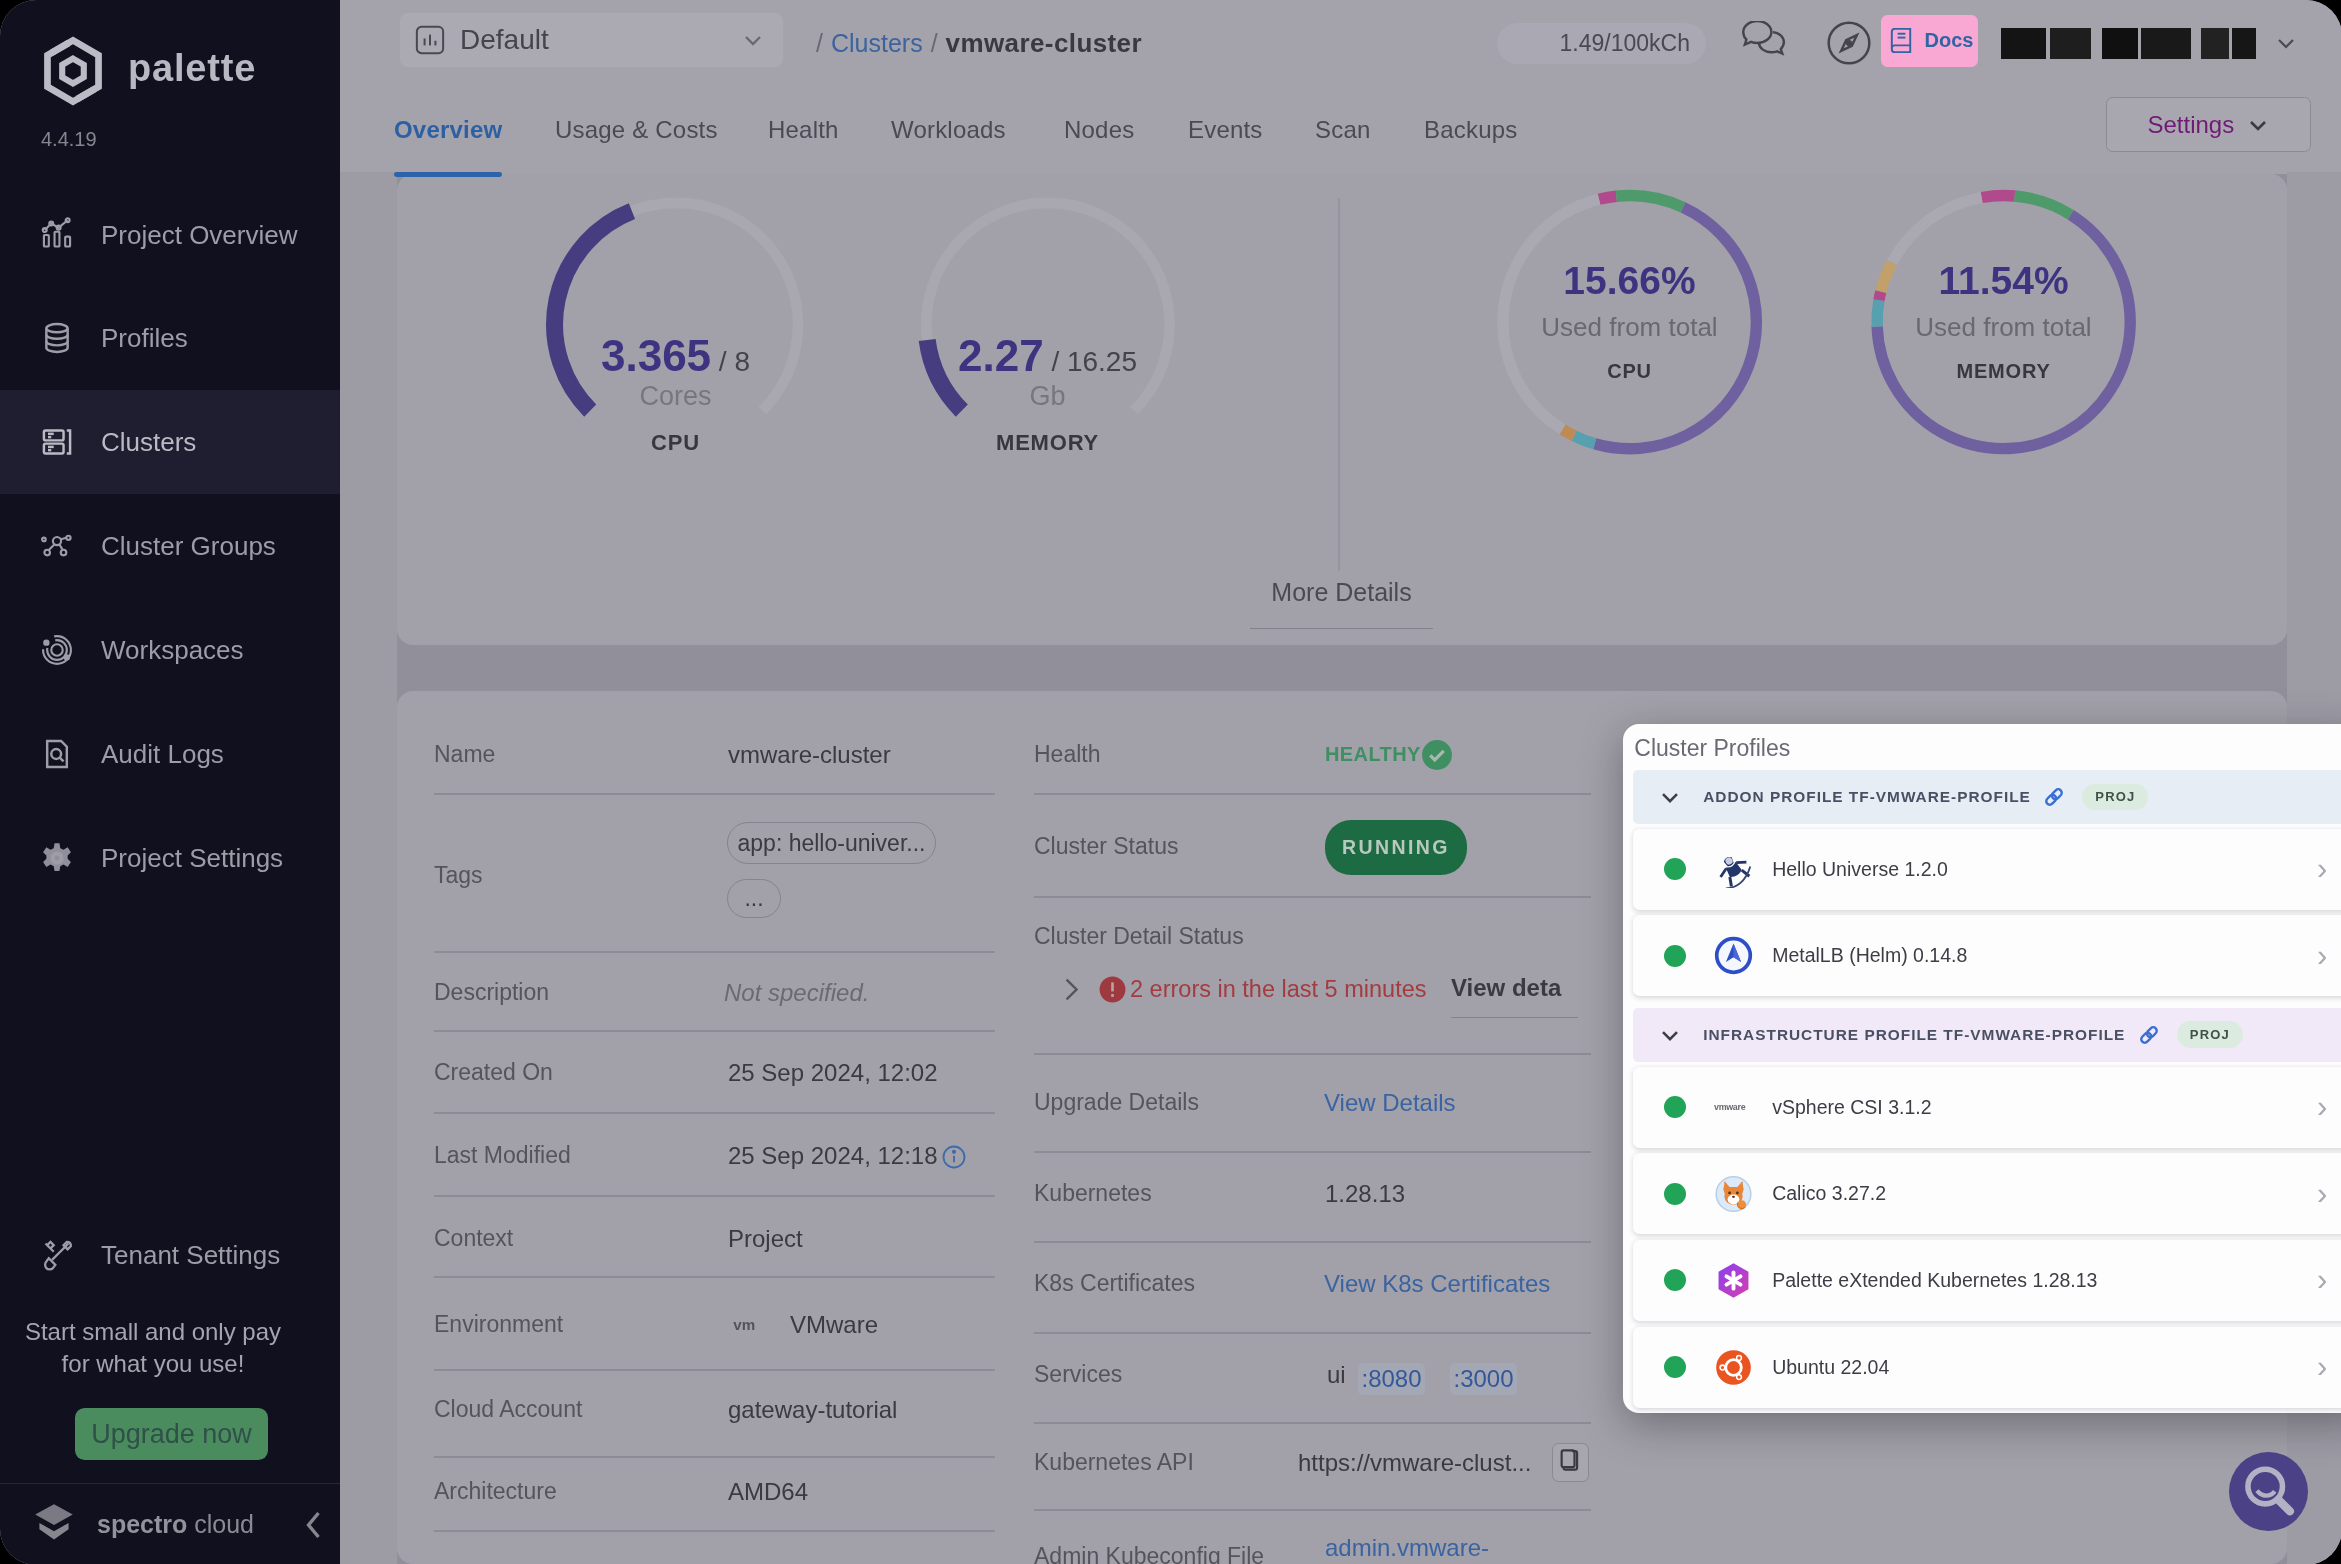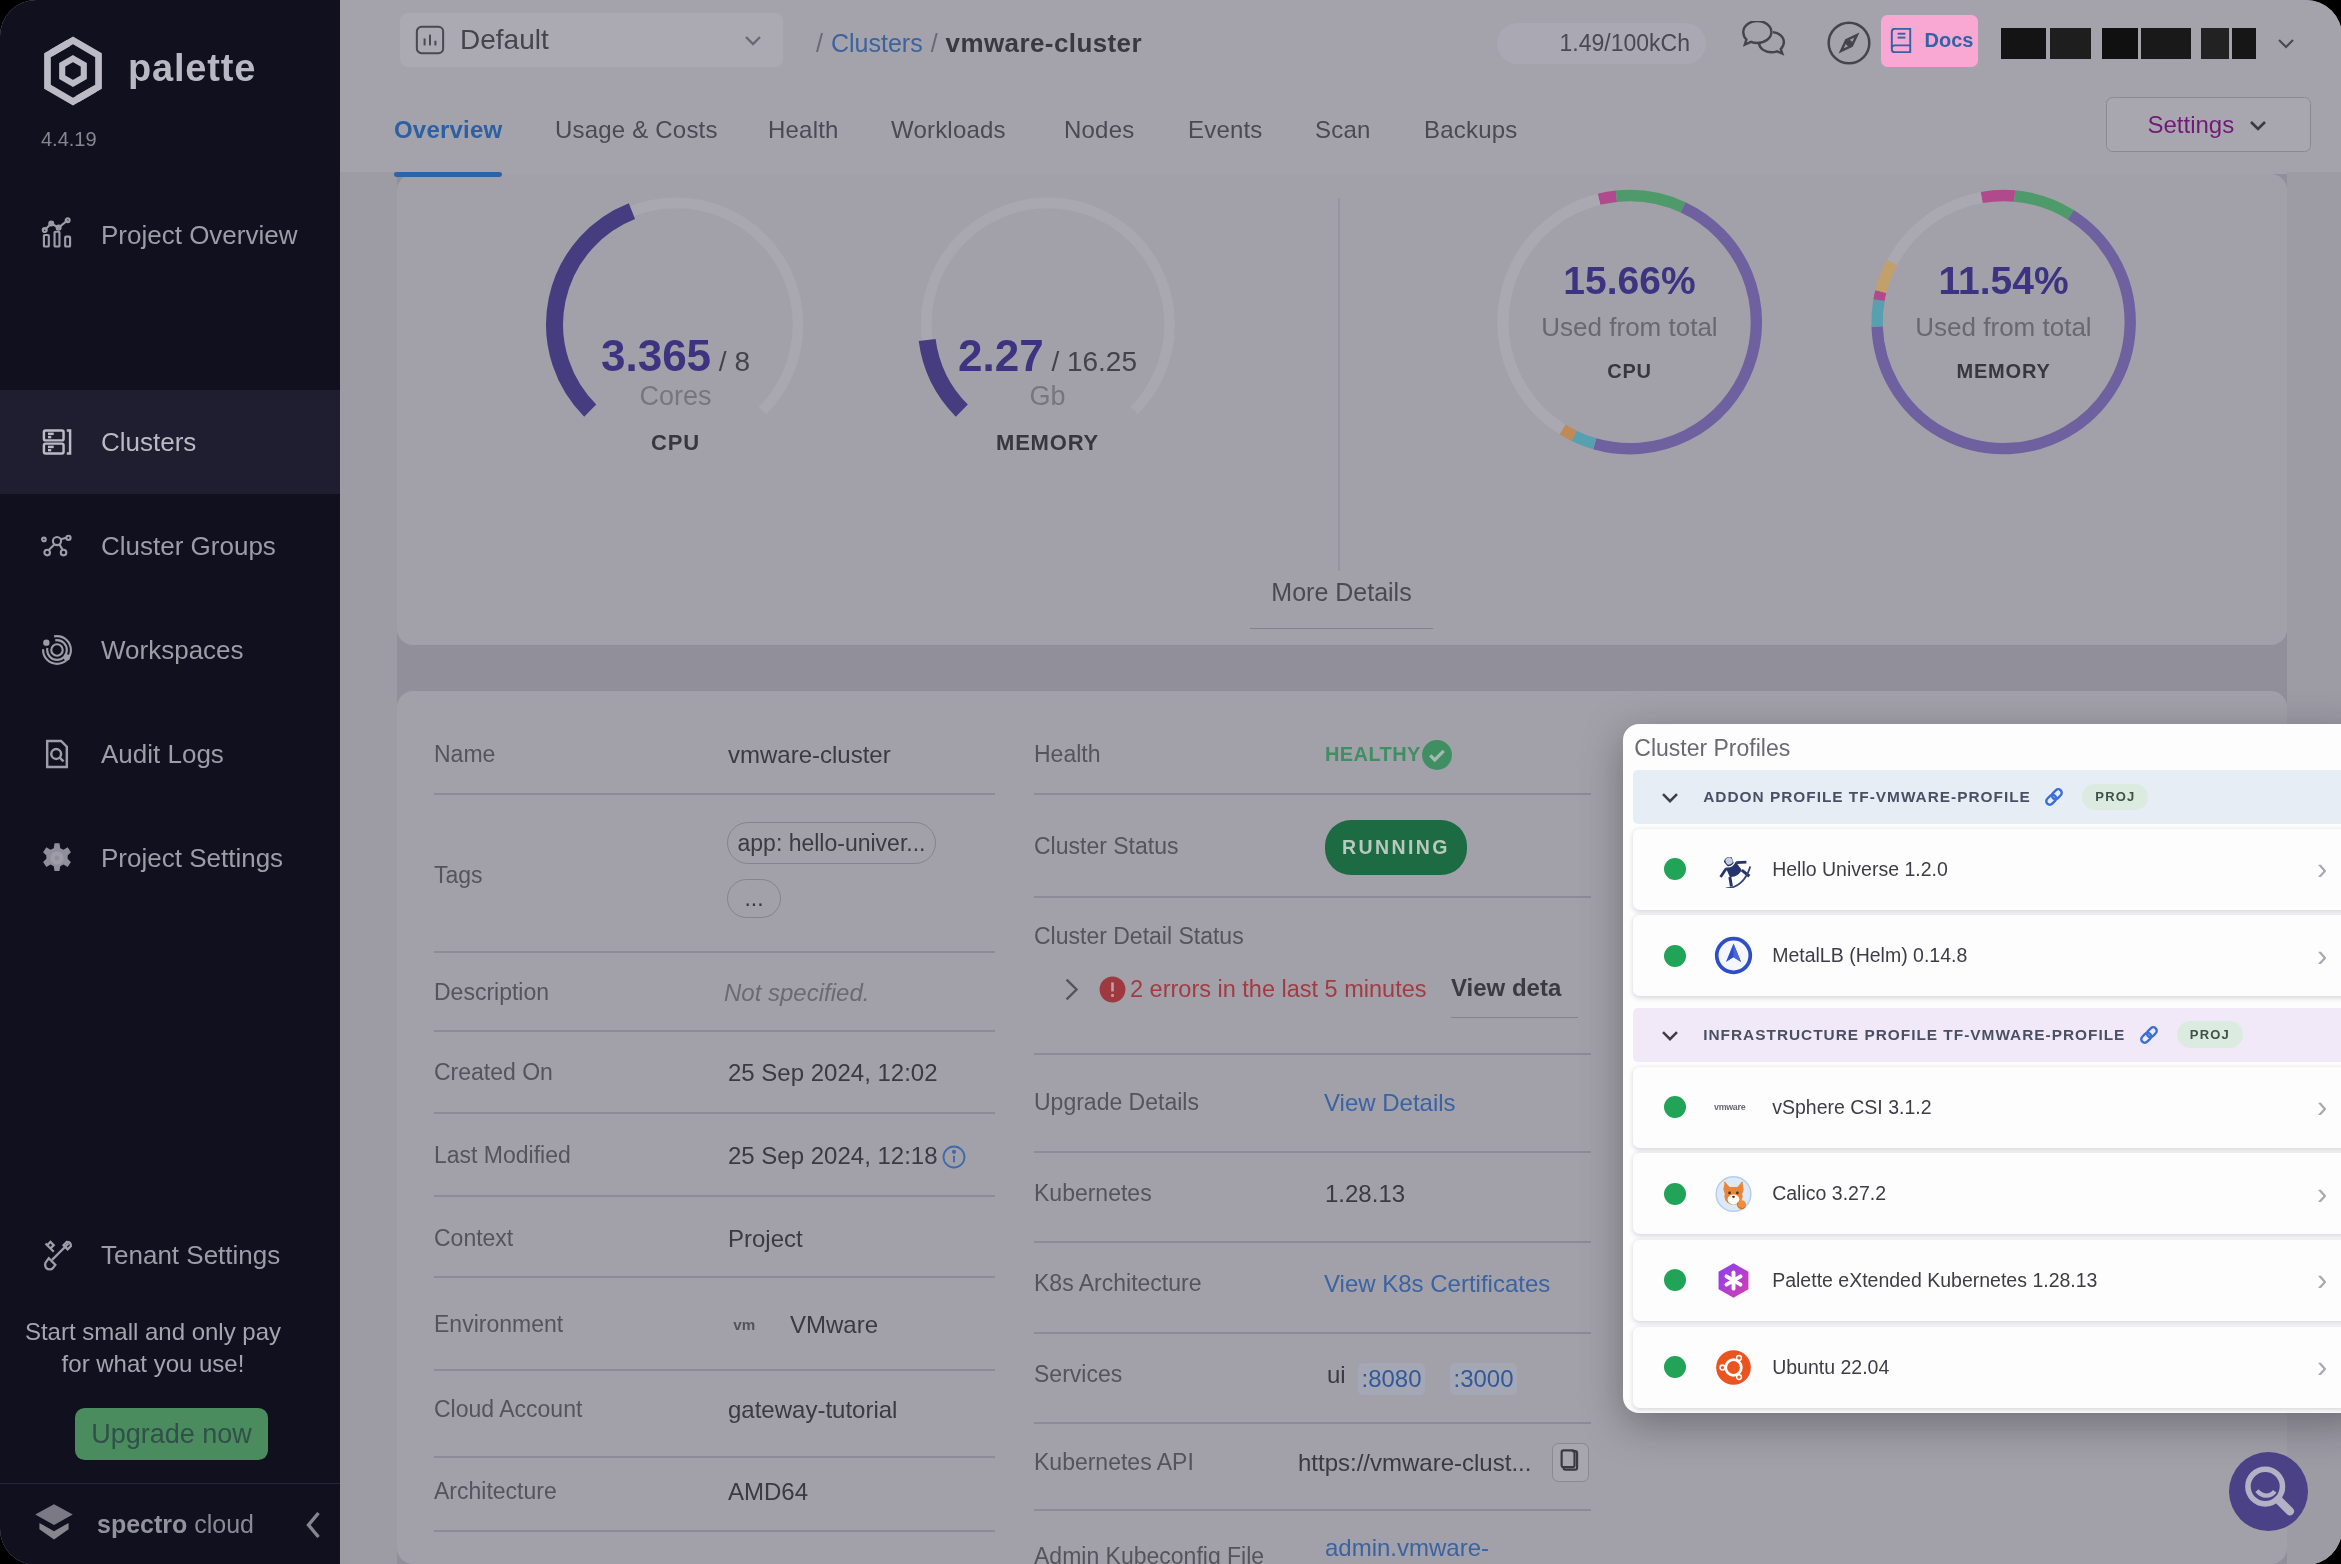--- a/index.html
+++ b/index.html
@@ -81,20 +81,31 @@
               <rect x="19" y="18" width="6" height="18" rx="1"></rect>
               <rect x="32" y="24" width="6" height="12" rx="1"></rect>
               <polyline points="7,16 15,8 24,13 35,4"></polyline>
               <circle cx="7" cy="16" r="2.4"></circle>
               <circle cx="15" cy="8" r="2.4"></circle>
               <circle cx="24" cy="13" r="2.4"></circle>
               <circle cx="35" cy="4" r="2.4"></circle>
             </g>
           </svg></span>
         <span>Project Overview</span>
+      </div>
+  <div class="mi" style="top:286px">
+        <span class="ic"><svg viewBox="0 0 44 44">
+            <g fill="none" stroke="#9d9ca7" stroke-width="3">
+              <ellipse cx="22" cy="10" rx="13" ry="5"></ellipse>
+              <path d="M9 10v8c0 2.8 5.8 5 13 5s13-2.2 13-5v-8"></path>
+              <path d="M9 18v8c0 2.8 5.8 5 13 5s13-2.2 13-5v-8"></path>
+              <path d="M9 26v8c0 2.8 5.8 5 13 5s13-2.2 13-5v-8"></path>
+            </g>
+          </svg></span>
+        <span>Profiles</span>
       </div>
   <div class="mi on" style="top:390px">
         <span class="ic"><svg viewBox="0 0 44 44">
             <g fill="none" stroke="#bab9c4" stroke-width="3">
               <rect x="6" y="8" width="24" height="12" rx="2"></rect>
               <rect x="6" y="24" width="24" height="12" rx="2"></rect>
               <path d="M34 8h4v28h-4"></path>
               <line x1="11" y1="12" x2="18" y2="12"></line>
               <line x1="11" y1="16" x2="15" y2="16"></line>
               <line x1="11" y1="28" x2="18" y2="28"></line>
@@ -341,21 +352,21 @@
     </svg>
 <div class="abs" style="left:1130px;top:976px;font-size:23.5px;color:#a43b40">2 errors in the last 5 minutes</div>
 <div class="abs" style="left:1451px;top:974px;width:127px;font-size:24px;font-weight:bold;color:#3b3a43;border-bottom:1.6px solid #84838c;padding-bottom:14.6px;overflow:hidden;white-space:nowrap">View deta</div>
 <div class="hsep" style="left:1034px;top:1053px;width:557px"></div>
 <div class="lbl" style="left:1034px;top:1089px">Upgrade Details</div>
     <div class="vlink" style="left:1324px;top:1089px">View Details</div>
 <div class="hsep" style="left:1034px;top:1151px;width:557px"></div>
 <div class="lbl" style="left:1034px;top:1180px">Kubernetes</div>
     <div class="val" style="left:1325px;top:1180px">1.28.13</div>
 <div class="hsep" style="left:1034px;top:1241px;width:557px"></div>
-<div class="lbl" style="left:1034px;top:1270px">K8s Architecture</div>
+<div class="lbl" style="left:1034px;top:1270px">K8s Certificates</div>
     <div class="vlink" style="left:1324px;top:1270px">View K8s Certificates</div>
 <div class="hsep" style="left:1034px;top:1332px;width:557px"></div>
 <div class="lbl" style="left:1034px;top:1361px">Services</div>
     <div class="val" style="left:1327px;top:1361px">ui</div>
 <div class="chip" style="left:1358px;width:67px">:8080</div>
 <div class="chip" style="left:1450px;width:67px">:3000</div>
 <div class="hsep" style="left:1034px;top:1422px;width:557px"></div>
 <div class="lbl" style="left:1034px;top:1449px">Kubernetes API</div>
     <div class="val" style="left:1298px;top:1449px">https://vmware-clust...</div>
 <div class="abs" style="left:1552px;top:1443px;width:37px;height:39px;border:1.6px solid #8a8992;border-radius:6.5px;background:#a7a6ae"><svg width="34" height="36" viewBox="0 0 25 28">

